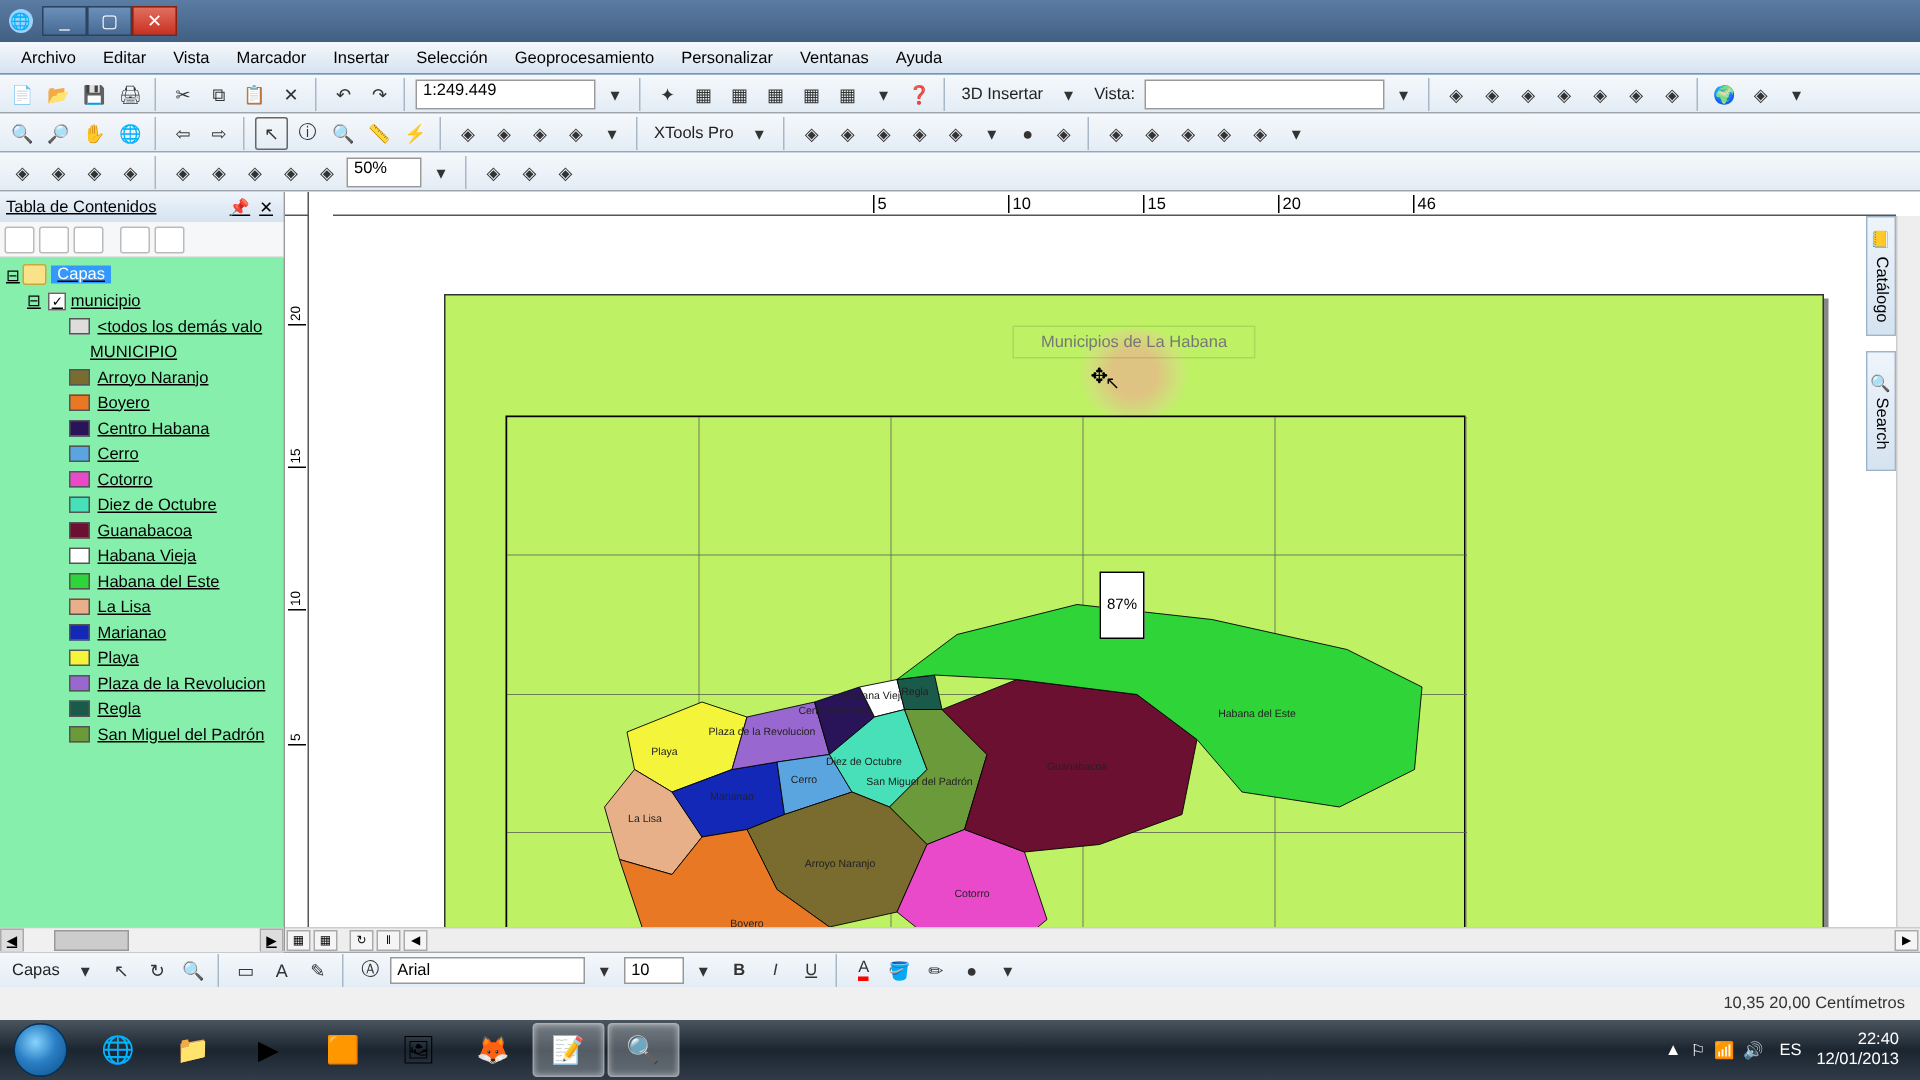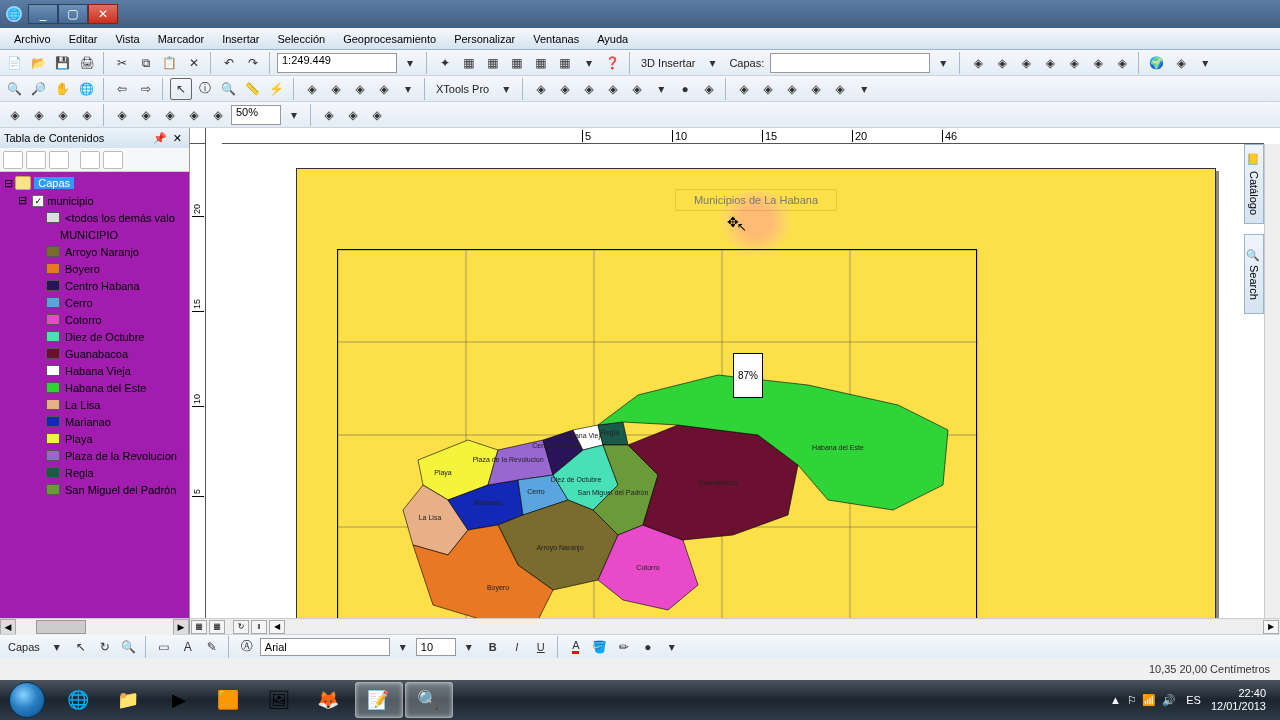--- a/index.html
+++ b/index.html
@@ -11,21 +11,21 @@
 .winbtn { width: 30px; height: 20px; display: flex; align-items: center; justify-content: center; font-size: 12px; color: #fff; border: 1px solid #2a4560; background: linear-gradient(#6b90b9, #466a93); }
 .winbtn.close { background: linear-gradient(#e07060, #c93020); border-color: #8a2010; }
 .menubar { height: 22px; background: linear-gradient(#f5f8fb, #d5e3f0); display: flex; align-items: center; padding: 0 6px; gap: 2px; border-bottom: 1px solid #9cb4cc; }
 .menubar span { padding: 2px 8px; cursor: default; }
 .toolbar { height: 26px; background: linear-gradient(#f5f8fb, #e3ecf5); display: flex; align-items: center; padding: 0 4px; gap: 2px; border-bottom: 1px solid #c9d4de; }
 .tbtn { width: 22px; height: 22px; display: flex; align-items: center; justify-content: center; border: 1px solid transparent; border-radius: 2px; font-size: 12px; color: #333; }
 .tsep { width: 3px; height: 22px; border-left: 1px solid #a8b8c8; margin: 0 3px; }
 .tlabel { padding: 0 4px; color: #222; }
 .scalebox { width: 120px; height: 20px; border: 1px solid #999; background: #fff; padding: 0 4px; display: flex; }
 .main { flex: 1; display: flex; background: #fff; }
-.toc { width: 190px; border-right: 1px solid #999; display: flex; flex-direction: column; background: #a21caf; }
+.toc { width: 190px; border-right: 1px solid #999; display: flex; flex-direction: column; background: #86efac; text-decoration: underline; }
 .toc-head { height: 20px; background: linear-gradient(#eef4fa, #d5e3f0); display: flex; align-items: center; padding: 0 4px; font-size: 11px; }
 .toc-head .sp { flex: 1; }
 .toc-head .x { cursor: default; padding: 0 3px; }
 .toc-tb { height: 24px; background: #f6f7f8; border-bottom: 1px solid #ccc; display: flex; align-items: center; padding: 0 3px; gap: 3px; }
 .toc-tb .tb { width: 20px; height: 18px; border: 1px solid #bbb; background: #fff; border-radius: 2px; }
 .tree { flex: 1; overflow: auto; padding: 2px; }
 .tree-row { display: flex; align-items: center; height: 17px; white-space: nowrap; }
 .tree-row .sw { width: 14px; height: 11px; border: 1px solid #555; margin: 0 5px 0 0; flex-shrink: 0; }
 .tree-root { display: flex; align-items: center; height: 18px; }
 .tree-root .fld { width: 16px; height: 14px; background: #f9e28a; border: 1px solid #c9a83f; border-radius: 2px; margin-right: 3px; }
@@ -35,21 +35,21 @@
 .hscroll .tr { width: 16px; height: 16px; background: #ddd; border: 1px solid #aaa; display: flex; align-items: center; justify-content: center; font-size: 9px; }
 .hscroll .track { flex: 1; height: 16px; background: #f0f0f0; position: relative; }
 .hscroll .thumb { position: absolute; left: 20px; width: 50px; height: 14px; top: 1px; background: #ccc; border: 1px solid #999; }
 .canvas-wrap { flex: 1; display: flex; flex-direction: column; position: relative; }
 .ruler-h { height: 16px; background: #fff; border-bottom: 1px solid #555; margin-left: 16px; position: relative; font-size: 9px; }
 .ruler-h .tick { position: absolute; top: 2px; border-left: 1px solid #000; height: 12px; padding-left: 2px; }
 .canvas-row { flex: 1; display: flex; }
 .ruler-v { width: 16px; background: #fff; border-right: 1px solid #555; position: relative; }
 .ruler-v .tick { position: absolute; left: 2px; border-top: 1px solid #000; width: 12px; font-size: 9px; writing-mode: vertical-rl; transform: rotate(180deg); padding-top: 2px; }
 .canvas { flex: 1; background: #fff; position: relative; overflow: hidden; }
-.page { position: absolute; left: 90px; top: 24px; width: 920px; height: 480px; border: 1px solid #333; background: #fde047; box-shadow: 3px 3px 0 #888; }
+.page { position: absolute; left: 90px; top: 52px; width: 920px; height: 480px; border: 1px solid #333; background: #bef264; box-shadow: 3px 3px 0 #888; }
 .maptitle { position: absolute; left: 50%; transform: translateX(-50%); top: 20px; font-size: 11px; color: #777; padding: 4px 18px; border: 1px solid rgba(0,0,0,0.1); }
 .highlight { position: absolute; left: 50%; top: 22px; transform: translateX(-50%); width: 80px; height: 60px; border-radius: 50%; background: radial-gradient(circle, rgba(255,150,160,0.5) 30%, rgba(255,180,190,0.2) 60%, transparent 75%); pointer-events: none; }
 .cursor-move { position: absolute; font-size: 14px; pointer-events: none; }
 .mapframe { position: absolute; left: 40px; top: 80px; width: 640px; height: 370px; border: 1px solid #000; }
 .grid line { stroke: #555; stroke-width: 0.5; }
 .coord { font-size: 8px; fill: #333; }
 .region-label { font-size: 7px; fill: #222; pointer-events: none; }
 .pct { position: absolute; background: #fff; border: 1px solid #000; font-size: 10px; padding: 16px 4px; }
 .vscroll { width: 16px; background: #eee; border-left: 1px solid #ccc; }
 .bottombar { height: 16px; background: #eee; display: flex; align-items: center; border-top: 1px solid #ccc; }
@@ -115,21 +115,21 @@
   <div class="tbtn">▦</div>
   <div class="tbtn">▦</div>
   <div class="tbtn">▦</div>
   <div class="tbtn">▦</div>
   <div class="tbtn">▦</div>
   <div class="tbtn">▾</div>
   <div class="tbtn">❓</div>
   <div class="tsep"></div>
   <span class="tlabel">3D Insertar</span>
   <div class="tbtn">▾</div>
-  <span class="tlabel">Capas:</span>
+  <span class="tlabel">Vista:</span>
   <div class="scalebox" style="width:160px"></div>
   <div class="tbtn">▾</div>
   <div class="tsep"></div>
   <div class="tbtn">◈</div>
   <div class="tbtn">◈</div>
   <div class="tbtn">◈</div>
   <div class="tbtn">◈</div>
   <div class="tbtn">◈</div>
   <div class="tbtn">◈</div>
   <div class="tbtn">◈</div>

